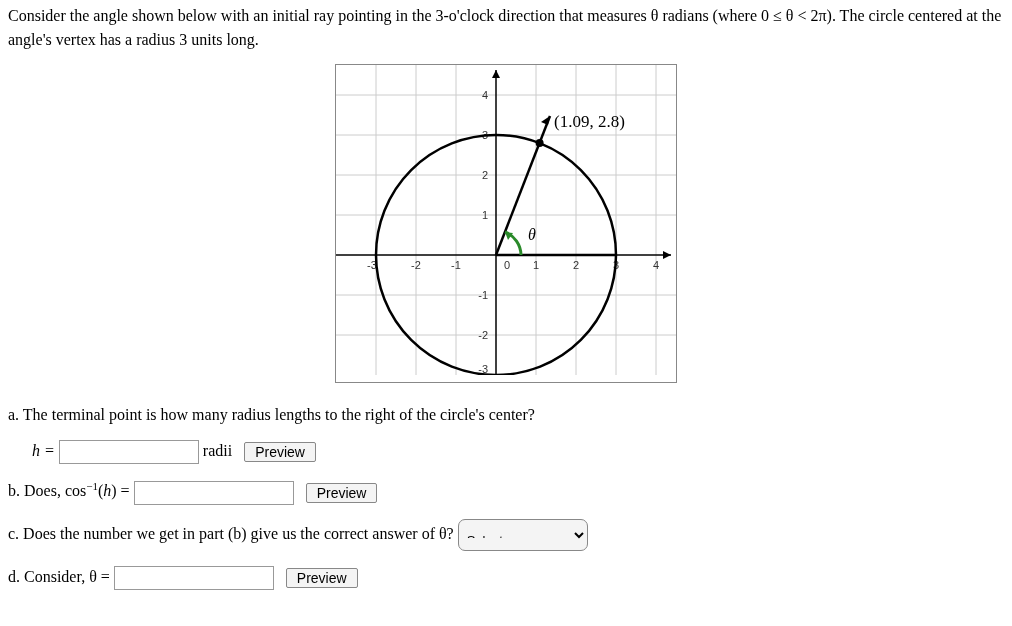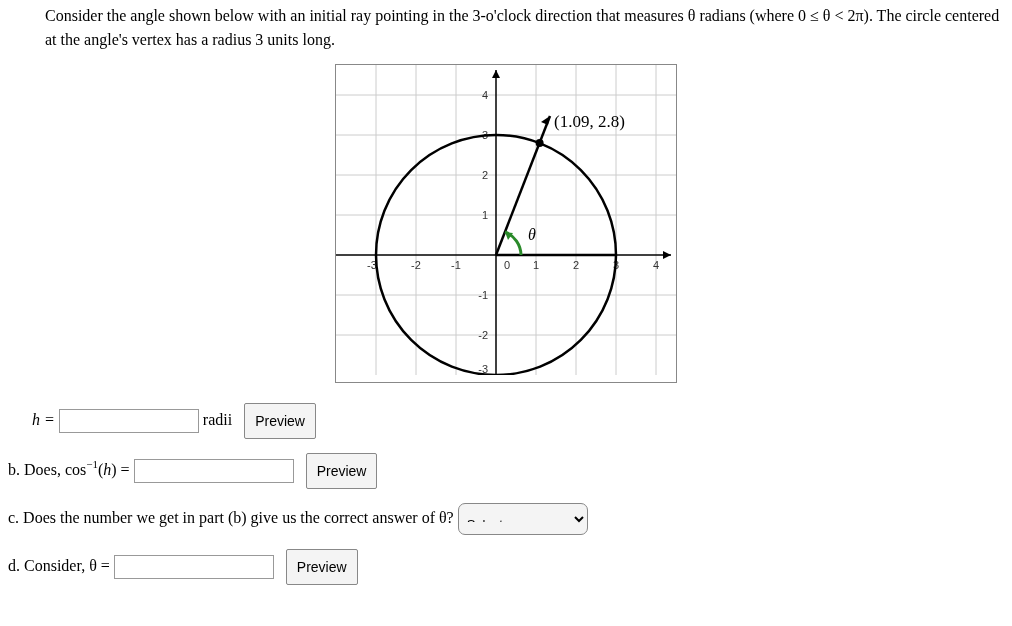--- a/index.html
+++ b/index.html
@@ -5,21 +5,20 @@
   body {
     font-family: Georgia, 'Times New Roman', serif;
     font-size: 16px;
     color: #000;
     margin: 0;
     padding: 4px 8px;
     line-height: 1.5;
   }
   .question-intro {
     margin-bottom: 12px;
-    margin-left: 37px;
   }
   .chart-wrap {
     display: flex;
     justify-content: center;
     margin-bottom: 20px;
   }
   .chart {
     border: 1px solid #888;
     background: #fff;
     position: relative;
@@ -35,21 +34,21 @@
     border: 1px solid #999;
     height: 22px;
     font-size: 14px;
     padding: 0 4px;
     vertical-align: middle;
     background: #fff;
   }
   .preview-btn {
     border: 1px solid #888;
     background: #f4f4f4;
-    height: 36px;
+    height: 20px;
     padding: 0 10px;
     font-size: 14px;
     cursor: pointer;
     vertical-align: middle;
     border-radius: 2px;
   }
   select {
     border: 1px solid #888;
     background: #f4f4f4;
     height: 32px;
@@ -145,20 +144,21 @@
       <polygon points="169,167 177,168 172,175" fill="#2a8a2a"></polygon>
 
       <text class="theta-label" x="192" y="175">θ</text>
 
       <text class="point-label" x="218" y="62">(1.09, 2.8)</text>
     </svg>
   </div>
 </div>
 
 <div class="part">
+  <div>a. The terminal point is how many radius lengths to the right of the circle's center?</div>
   <div class="indent" style="margin-top:12px;">
     <span class="math-i">h =</span>
     <input type="text" style="width: 130px;">
     <span>radii</span>
     &nbsp;
     <button class="preview-btn">Preview</button>
   </div>
 </div>
 
 <div class="part">

